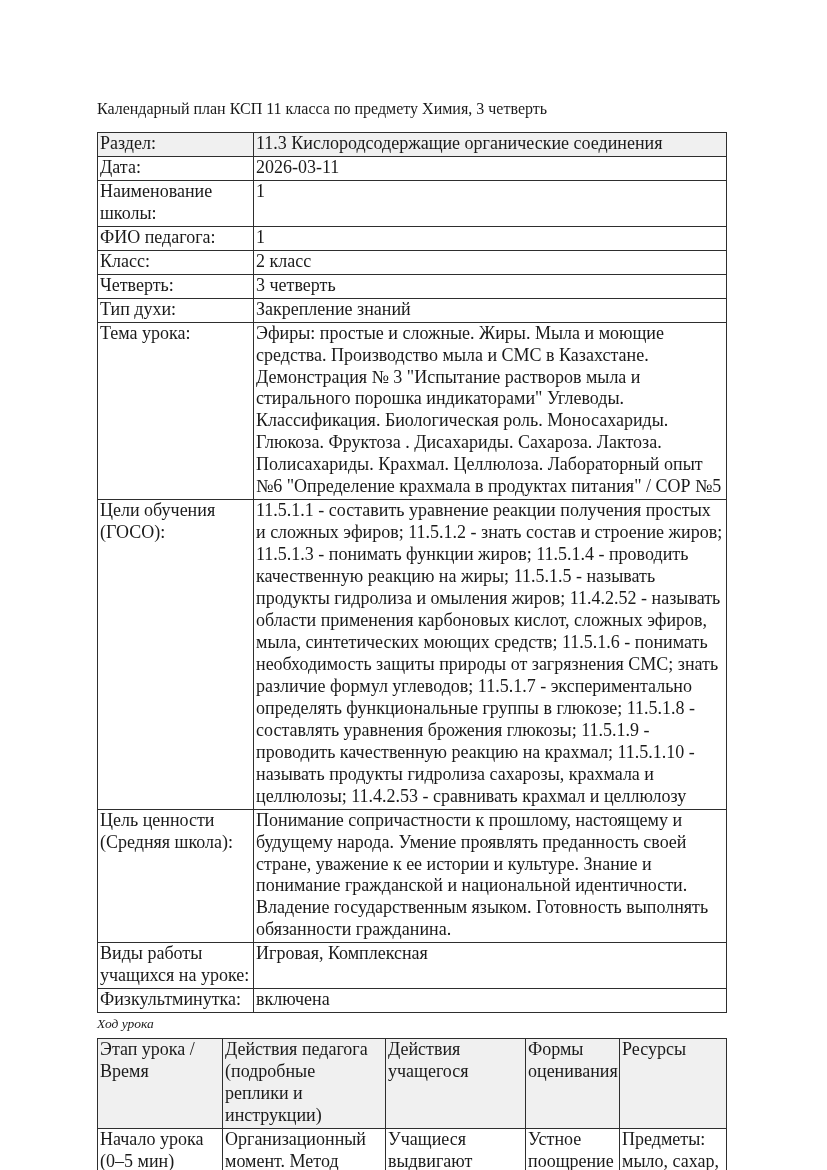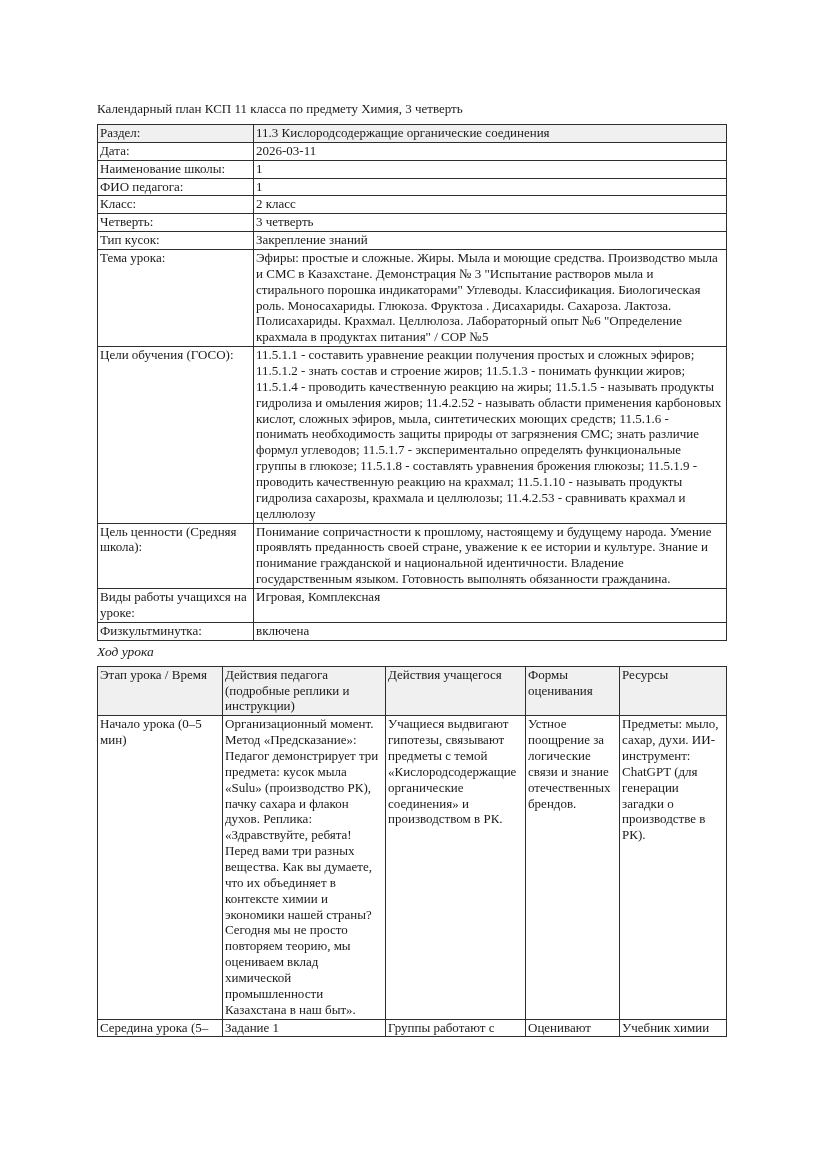--- a/index.html
+++ b/index.html
@@ -7,26 +7,26 @@
   body {
     width:827px; height:1170px;
     position:relative; overflow:hidden;
     font-family:"Liberation Serif", "DejaVu Serif", serif;
     color:#1a1a1a;
   }
   .page {
     position:absolute; left:97px; top:101px; width:629px;
   }
   .doc-title {
-    font-size:13px; line-height:15px; margin-bottom:8px;
+    font-size:16px; line-height:15px; margin-bottom:16px;
     white-space:nowrap;
   }
   table {
     width:629px; border-collapse:collapse; table-layout:fixed;
-    font-size:13px; line-height:1.22;
+    font-size:18px; line-height:1.22;
   }
   td, th {
     border:1px solid #2e2e2e;
     padding:0 3px 1px 2px;
     vertical-align:top; text-align:left; font-weight:normal;
     overflow:hidden;
   }
   tr.hdr td, tr.hdr th { background:#f0f0f0; }
   .section-heading {
     font-size:13.5px; line-height:15px; margin:3px 0 7px 0;font-style:italic;
@@ -64,21 +64,21 @@
       </tr>
       <tr>
         <td class="label-col">Класс:</td>
         <td>2 класс</td>
       </tr>
       <tr>
         <td class="label-col">Четверть:</td>
         <td>3 четверть</td>
       </tr>
       <tr>
-        <td class="label-col">Тип кусок:</td>
+        <td class="label-col">Тип духи:</td>
         <td>Закрепление знаний</td>
       </tr>
       <tr>
         <td class="label-col">Тема урока:</td>
         <td>Эфиры: простые и сложные. Жиры. Мыла и моющие средства. Производство мыла и СМС в Казахстане. Демонстрация № 3 "Испытание растворов мыла и стирального порошка индикаторами" Углеводы. Классификация. Биологическая роль. Моносахариды. Глюкоза. Фруктоза . Дисахариды. Сахароза. Лактоза. Полисахариды. Крахмал. Целлюлоза. Лабораторный опыт №6 "Определение крахмала в продуктах питания" / СОР №5</td>
       </tr>
       <tr>
         <td class="label-col">Цели обучения (ГОСО):</td>
         <td>11.5.1.1 - составить уравнение реакции получения простых и сложных эфиров; 11.5.1.2 - знать состав и строение жиров; 11.5.1.3 - понимать функции жиров; 11.5.1.4 - проводить качественную реакцию на жиры; 11.5.1.5 - называть продукты гидролиза и омыления жиров; 11.4.2.52 - называть области применения карбоновых кислот, сложных эфиров, мыла, синтетических моющих средств; 11.5.1.6 - понимать необходимость защиты природы от загрязнения СМС; знать различие формул углеводов; 11.5.1.7 - экспериментально определять функциональные группы в глюкозе; 11.5.1.8 - составлять уравнения брожения глюкозы; 11.5.1.9 - проводить качественную реакцию на крахмал; 11.5.1.10 - называть продукты гидролиза сахарозы, крахмала и целлюлозы; 11.4.2.53 - сравнивать крахмал и целлюлозу</td>
       </tr>

